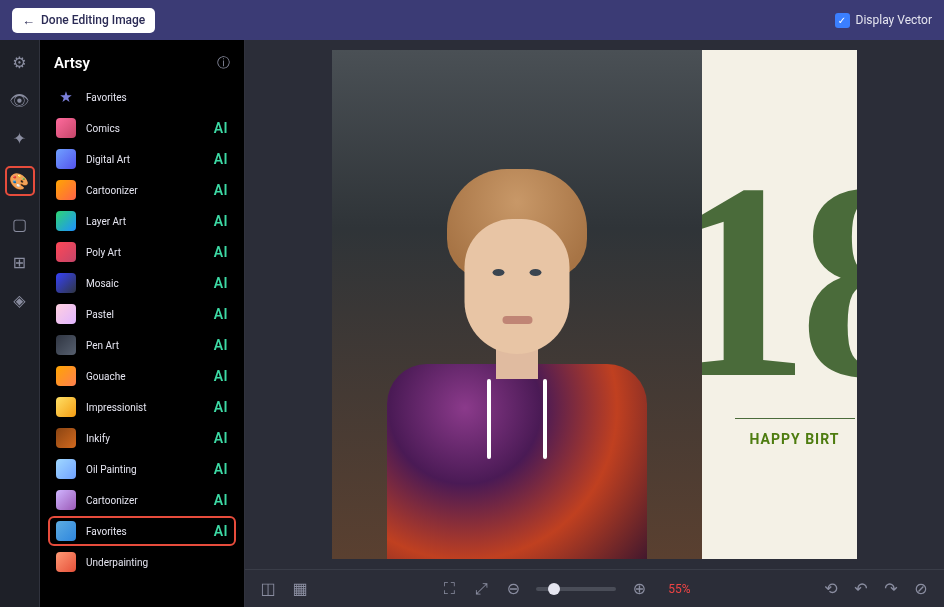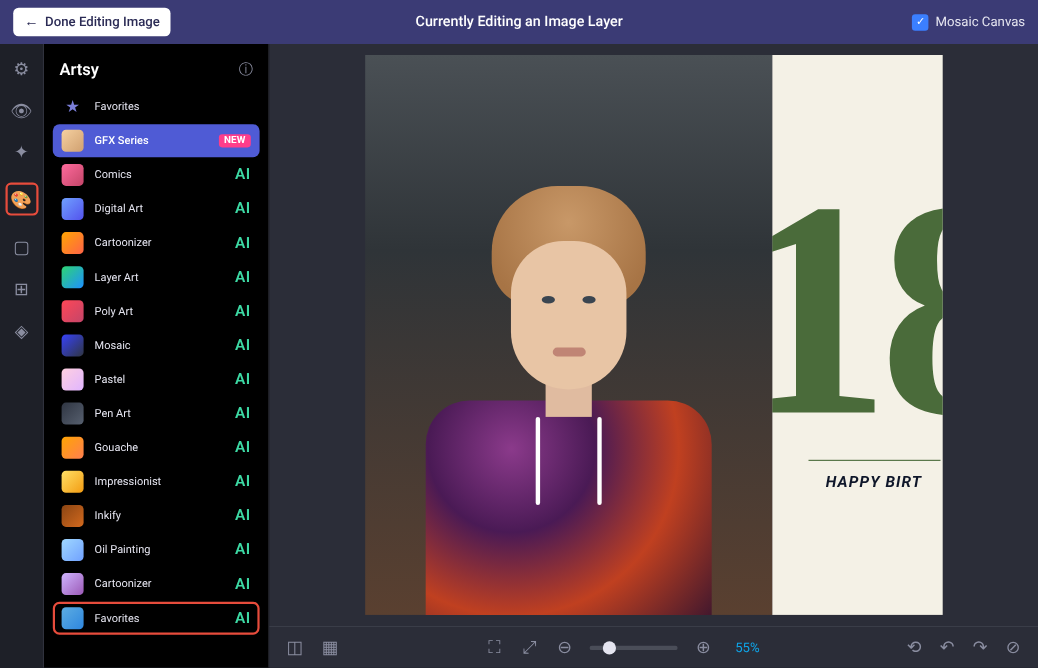--- a/index.html
+++ b/index.html
@@ -45,29 +45,29 @@
 .eye.l { left:28px; } .eye.r { right:28px; }
 .mouth { position:absolute; bottom:30px; left:50%; transform:translateX(-50%); width:30px; height:8px; background:#c08575; border-radius:10px; }
 .neck { position:absolute; top:200px; left:50%; transform:translateX(-50%); width:42px; height:40px; background:#e0bba0; }
 .hoodie { position:absolute; top:225px; left:50%; transform:translateX(-50%); width:260px; height:220px; background:radial-gradient(circle at 30% 20%,#8b3a8b 0%,#4a1a55 30%,#c04020 60%,#2a1030 100%); border-radius:40px 40px 0 0; }
 .hood-string { position:absolute; top:15px; width:4px; height:80px; background:#fff; border-radius:2px; }
 .hood-string.l { left:100px; } .hood-string.r { right:100px; }
 
 .design-block { width:155px; height:100%; background:#f4f1e6; display:flex; flex-direction:column; align-items:center; justify-content:center; padding:20px 0; overflow:hidden; }
 .big-num { font-size:280px; font-weight:600; color:#4a6b3a; line-height:0.85; margin-left:40px; letter-spacing:-10px; font-family:Georgia,serif; }
 .design-line { width:120px; height:1.5px; background:#4a6b3a; margin:18px 0 12px; margin-left:30px; }
-.design-text { color:#0f172a; font-size:14px; font-weight:700; letter-spacing:1px; margin-left:30px;font-style:italic; }
+.design-text { color:#4d7c0f; font-size:14px; font-weight:700; letter-spacing:1px; margin-left:30px; }
 
 .bottombar { height:38px; background:#2b2d38; border-top:1px solid #3a3d48; display:flex; align-items:center; padding:0 14px; gap:14px; color:#8a8da0; }
 .bb-icon { width:18px; height:18px; display:flex; align-items:center; justify-content:center; cursor:pointer; }
 .bb-spacer { flex:1; }
 .zoom-slider { display:flex; align-items:center; gap:10px; }
 .slider-track { width:80px; height:4px; background:#4a4d58; border-radius:2px; position:relative; }
 .slider-knob { position:absolute; left:12px; top:-4px; width:12px; height:12px; background:#e5e5f0; border-radius:50%; }
-.zoom-txt { font-size:12px; color:#0ea5e9; margin-left:6px; }
+.zoom-txt { font-size:12px; color:#ef4444; margin-left:6px; }
 .bb-right { display:flex; gap:12px; margin-left:auto; }
 
 .th-a{background:linear-gradient(135deg,#f5d0a0,#d0a070);}
 .th-b{background:linear-gradient(135deg,#ff6b9d,#c44569);}
 .th-c{background:linear-gradient(135deg,#70a1ff,#5352ed);}
 .th-d{background:linear-gradient(135deg,#ffa502,#ff6348);}
 .th-e{background:linear-gradient(135deg,#2ed573,#1e90ff);}
 .th-f{background:linear-gradient(135deg,#ff4757,#c44569);}
 .th-g{background:linear-gradient(135deg,#3742fa,#2f3542);}
 .th-h{background:linear-gradient(135deg,#ffd0e0,#e0b5ff);}
@@ -81,24 +81,23 @@
 .th-p{background:linear-gradient(135deg,#ff9a76,#e55039);}
 </style>
 </head>
 <body>
 
 <div class="topbar">
   <button class="back-btn">
     <span class="arrow">←</span>
     <span>Done Editing Image</span>
   </button>
-  <div class="topbar-title">Currently Editing an Image Layer</div>
   <div class="display-canvas">
     <div class="chk">✓</div>
-    <span>Mosaic Canvas</span>
+    <span>Display Vector</span>
   </div>
 </div>
 
 <div class="main">
   <div class="toolrail" id="toolrail">
       <div class="toolrail-item">⚙</div>
       <div class="toolrail-item">👁</div>
       <div class="toolrail-item">✦</div>
       <div class="toolrail-item active">🎨</div>
       <div class="toolrail-item">▢</div>
@@ -109,25 +108,20 @@
   <div class="sidebar">
     <div class="sidebar-head">
       <div class="sidebar-title">Artsy</div>
       <div class="info-icon">ⓘ</div>
     </div>
     <div class="cat-list" id="catlist">
         <div class="cat-item">
           <div class="star-icon">★</div>
           <div class="cat-label">Favorites</div>
         </div>
-        <div class="cat-item selected">
-          <div class="cat-thumb th-a"></div>
-          <div class="cat-label">GFX Series</div>
-          <div class="new-badge">NEW</div>
-        </div>
         <div class="cat-item">
           <div class="cat-thumb th-b"></div>
           <div class="cat-label">Comics</div>
           <div class="ai-badge">AI</div>
         </div>
         <div class="cat-item">
           <div class="cat-thumb th-c"></div>
           <div class="cat-label">Digital Art</div>
           <div class="ai-badge">AI</div>
         </div>
@@ -183,20 +177,24 @@
         </div>
         <div class="cat-item">
           <div class="cat-thumb th-n"></div>
           <div class="cat-label">Cartoonizer</div>
           <div class="ai-badge">AI</div>
         </div>
         <div class="cat-item highlighted">
           <div class="cat-thumb th-o"></div>
           <div class="cat-label">Favorites</div>
           <div class="ai-badge">AI</div>
+        </div>
+        <div class="cat-item">
+          <div class="cat-thumb th-p"></div>
+          <div class="cat-label">Underpainting</div>
         </div>
       </div>
   </div>
 
   <div class="canvas-area">
     <div class="canvas-viewport">
       <div class="canvas-content">
         <div class="photo-block">
           <div class="person">
             <div class="hoodie">

